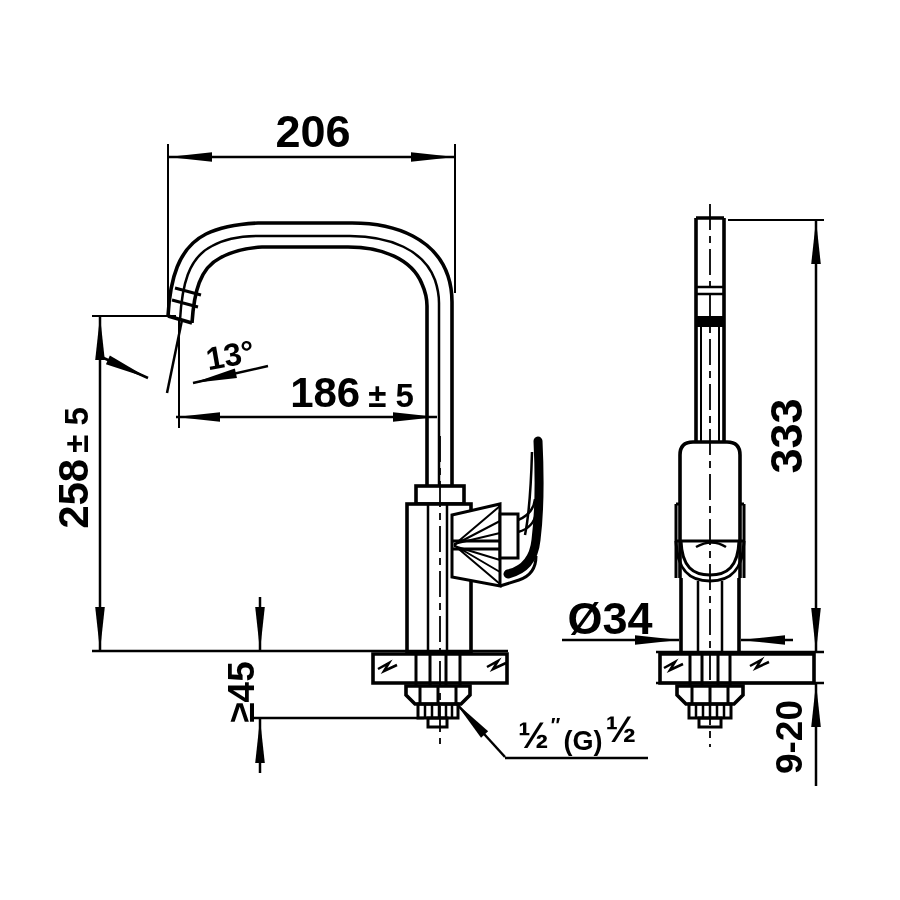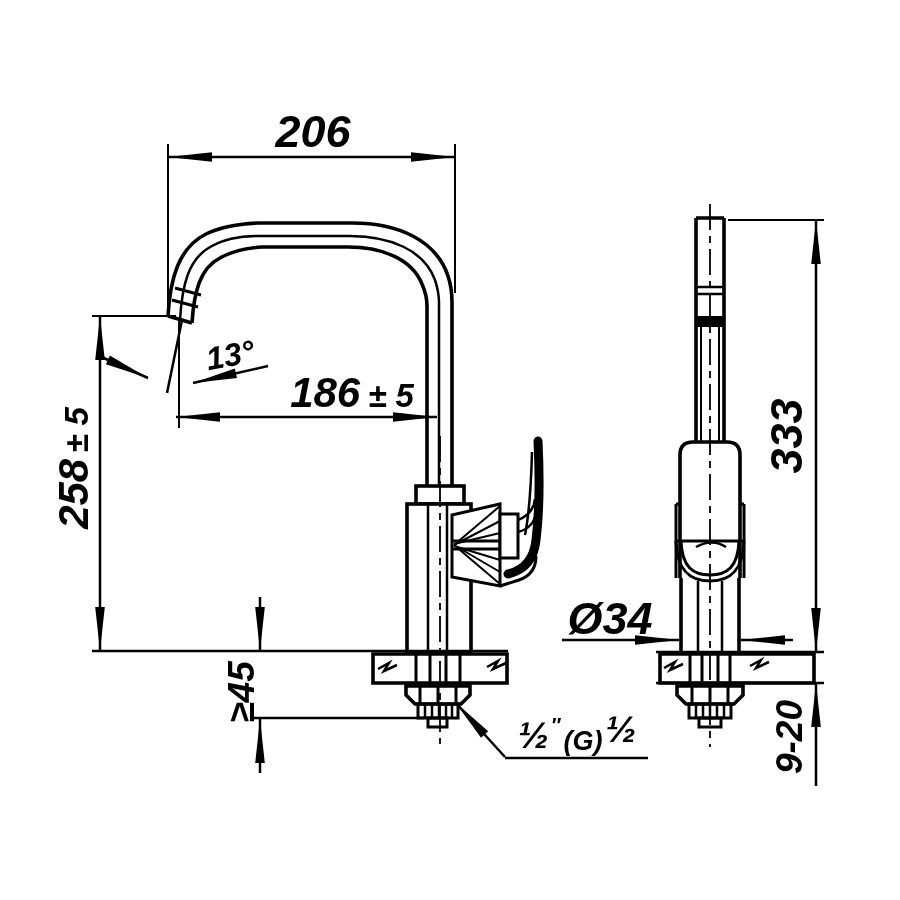--- a/index.html
+++ b/index.html
@@ -1,17 +1,17 @@
 <!DOCTYPE html>
 <html><head>
 <meta charset="utf-8">
 <style>
   html,body{margin:0;padding:0;background:#ffffff;}
   body{width:900px;height:900px;overflow:hidden;}
-  .canvas{position:relative;width:900px;height:900px;background:#ffffff;font-style:italic;}
+  .canvas{position:relative;width:900px;height:900px;background:#ffffff;}
   svg{display:block;}
   path,line,rect{stroke:#000;fill:none;}
   .fill{fill:#000;stroke:none;}
   .wf{fill:#fff;}
   .cl{stroke:#000;stroke-width:1.8;stroke-dasharray:26 6 7 6;fill:none;}
   .s2{stroke-width:2;}
   .s25{stroke-width:2.5;}
   .s3{stroke-width:3;}
   .s35{stroke-width:3.6;}
   .blade{stroke:#000;stroke-width:9;fill:none;stroke-linecap:round;}

